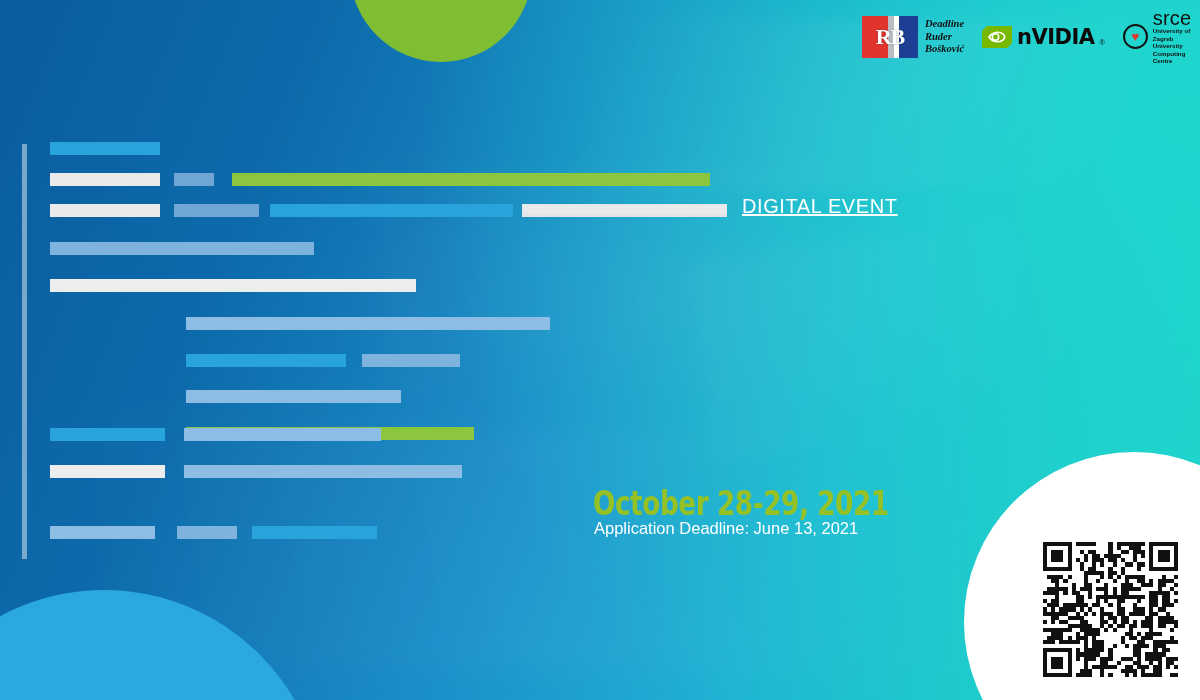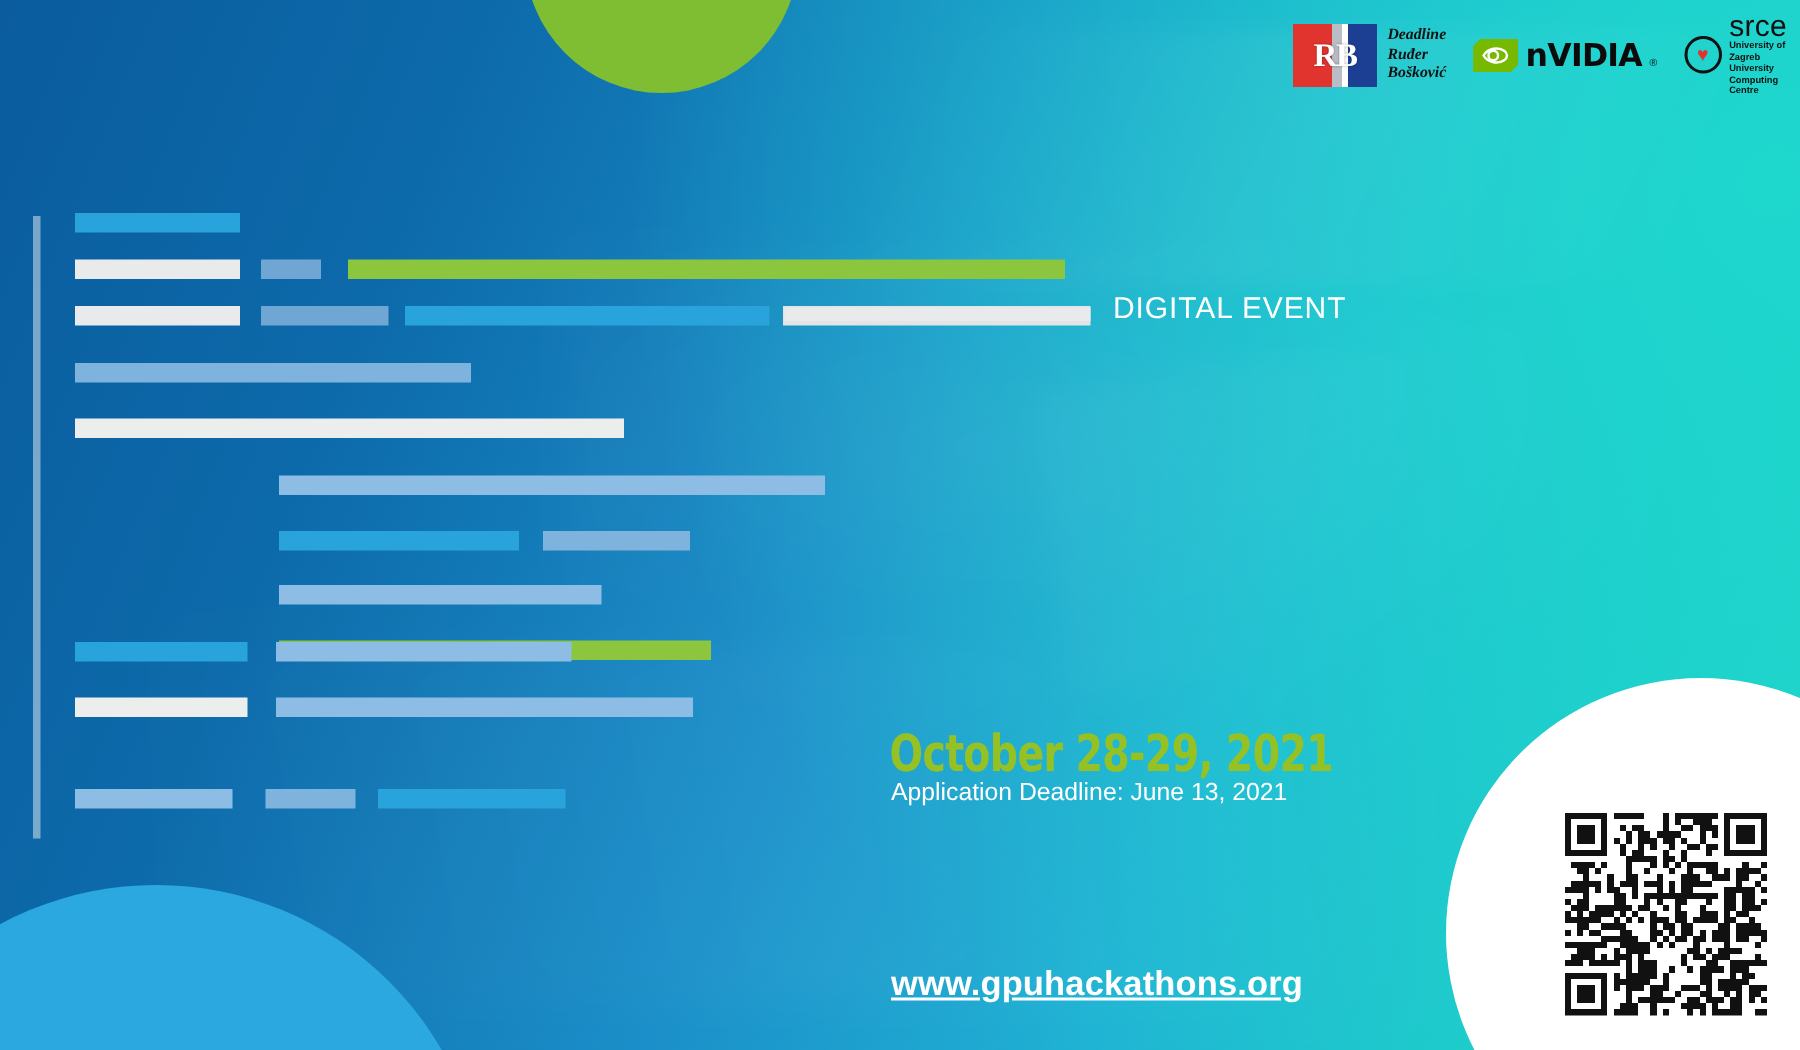--- a/index.html
+++ b/index.html
@@ -95,21 +95,21 @@
   .srce-mark .heart {
     position:absolute; left:50%; top:50%; transform:translate(-50%,-54%);
     color:#e2342f; font-size:13px; line-height:1;
   }
   .srce-word { font-family:"Liberation Sans", sans-serif; font-weight:normal; font-size:20px; color:#111; line-height:18px; letter-spacing:.2px;}
   .srce-sub { font-size:6.2px; line-height:7.6px; color:#111; font-weight:bold; }
 
   
   .kicker {
     position:absolute; left:742px; top:195px;
-    font-size:20px; letter-spacing:.6px; color:#ffffff; font-weight:400;
+    font-size:20px; letter-spacing:.6px; color:#ffffff; font-weight:400;text-decoration:underline;
   }
   .kicker-rule {
     position:absolute; left:523px; top:205px; width:204px; height:9px; background:#e9eaeb;
   }
   .headline {
     position:absolute; left:594px; top:265px; width:580px;
     font-size:52px; line-height:58px; font-weight:400; color:#fff;
     letter-spacing:-.4px;
   }
   .dates {
@@ -208,21 +208,20 @@
         <div class="srce-sub">University Computing Centre</div>
       </div>
     </div>
 
   </div>
 
   <div class="kicker-rule"></div>
   <div class="kicker">DIGITAL EVENT</div>
   <div class="dates">October 28-29, 2021</div>
   <div class="deadline">Application Deadline: June 13, 2021</div>
-  <a class="url" href="#">www.gpuhackathons.org</a>
 
   <div class="qr">
     <svg id="qrsvg" width="135" height="135" viewBox="0 0 33 33" shape-rendering="crispEdges" aria-hidden="true">
         <path d="M0 0h1v1h-1zM1 0h1v1h-1zM2 0h1v1h-1zM3 0h1v1h-1zM4 0h1v1h-1zM5 0h1v1h-1zM6 0h1v1h-1zM8 0h1v1h-1zM9 0h1v1h-1zM10 0h1v1h-1zM11 0h1v1h-1zM12 0h1v1h-1zM16 0h1v1h-1zM18 0h1v1h-1zM19 0h1v1h-1zM20 0h1v1h-1zM21 0h1v1h-1zM22 0h1v1h-1zM23 0h1v1h-1zM24 0h1v1h-1zM26 0h1v1h-1zM27 0h1v1h-1zM28 0h1v1h-1zM29 0h1v1h-1zM30 0h1v1h-1zM31 0h1v1h-1zM32 0h1v1h-1zM0 1h1v1h-1zM6 1h1v1h-1zM16 1h1v1h-1zM18 1h1v1h-1zM21 1h1v1h-1zM22 1h1v1h-1zM23 1h1v1h-1zM26 1h1v1h-1zM32 1h1v1h-1zM0 2h1v1h-1zM2 2h1v1h-1zM3 2h1v1h-1zM4 2h1v1h-1zM6 2h1v1h-1zM9 2h1v1h-1zM11 2h1v1h-1zM12 2h1v1h-1zM16 2h1v1h-1zM19 2h1v1h-1zM20 2h1v1h-1zM22 2h1v1h-1zM23 2h1v1h-1zM24 2h1v1h-1zM26 2h1v1h-1zM28 2h1v1h-1zM29 2h1v1h-1zM30 2h1v1h-1zM32 2h1v1h-1zM0 3h1v1h-1zM2 3h1v1h-1zM3 3h1v1h-1zM4 3h1v1h-1zM6 3h1v1h-1zM10 3h1v1h-1zM12 3h1v1h-1zM13 3h1v1h-1zM15 3h1v1h-1zM16 3h1v1h-1zM17 3h1v1h-1zM18 3h1v1h-1zM22 3h1v1h-1zM24 3h1v1h-1zM26 3h1v1h-1zM28 3h1v1h-1zM29 3h1v1h-1zM30 3h1v1h-1zM32 3h1v1h-1zM0 4h1v1h-1zM2 4h1v1h-1zM3 4h1v1h-1zM4 4h1v1h-1zM6 4h1v1h-1zM8 4h1v1h-1zM10 4h1v1h-1zM12 4h1v1h-1zM13 4h1v1h-1zM14 4h1v1h-1zM16 4h1v1h-1zM17 4h1v1h-1zM19 4h1v1h-1zM22 4h1v1h-1zM26 4h1v1h-1zM28 4h1v1h-1zM29 4h1v1h-1zM30 4h1v1h-1zM32 4h1v1h-1zM0 5h1v1h-1zM6 5h1v1h-1zM9 5h1v1h-1zM12 5h1v1h-1zM14 5h1v1h-1zM17 5h1v1h-1zM20 5h1v1h-1zM21 5h1v1h-1zM23 5h1v1h-1zM24 5h1v1h-1zM26 5h1v1h-1zM32 5h1v1h-1zM0 6h1v1h-1zM1 6h1v1h-1zM2 6h1v1h-1zM3 6h1v1h-1zM4 6h1v1h-1zM5 6h1v1h-1zM6 6h1v1h-1zM9 6h1v1h-1zM11 6h1v1h-1zM12 6h1v1h-1zM16 6h1v1h-1zM19 6h1v1h-1zM23 6h1v1h-1zM26 6h1v1h-1zM27 6h1v1h-1zM28 6h1v1h-1zM29 6h1v1h-1zM30 6h1v1h-1zM31 6h1v1h-1zM32 6h1v1h-1zM10 7h1v1h-1zM11 7h1v1h-1zM12 7h1v1h-1zM13 7h1v1h-1zM14 7h1v1h-1zM16 7h1v1h-1zM17 7h1v1h-1zM19 7h1v1h-1zM1 8h1v1h-1zM2 8h1v1h-1zM3 8h1v1h-1zM4 8h1v1h-1zM6 8h1v1h-1zM10 8h1v1h-1zM14 8h1v1h-1zM16 8h1v1h-1zM18 8h1v1h-1zM20 8h1v1h-1zM21 8h1v1h-1zM22 8h1v1h-1zM23 8h1v1h-1zM24 8h1v1h-1zM29 8h1v1h-1zM32 8h1v1h-1zM2 9h1v1h-1zM3 9h1v1h-1zM5 9h1v1h-1zM10 9h1v1h-1zM13 9h1v1h-1zM17 9h1v1h-1zM20 9h1v1h-1zM23 9h1v1h-1zM24 9h1v1h-1zM26 9h1v1h-1zM28 9h1v1h-1zM29 9h1v1h-1zM30 9h1v1h-1zM31 9h1v1h-1zM3 10h1v1h-1zM7 10h1v1h-1zM10 10h1v1h-1zM11 10h1v1h-1zM15 10h1v1h-1zM19 10h1v1h-1zM20 10h1v1h-1zM21 10h1v1h-1zM24 10h1v1h-1zM25 10h1v1h-1zM26 10h1v1h-1zM28 10h1v1h-1zM29 10h1v1h-1zM32 10h1v1h-1zM1 11h1v1h-1zM2 11h1v1h-1zM3 11h1v1h-1zM4 11h1v1h-1zM5 11h1v1h-1zM7 11h1v1h-1zM9 11h1v1h-1zM10 11h1v1h-1zM11 11h1v1h-1zM13 11h1v1h-1zM14 11h1v1h-1zM15 11h1v1h-1zM17 11h1v1h-1zM19 11h1v1h-1zM20 11h1v1h-1zM21 11h1v1h-1zM22 11h1v1h-1zM23 11h1v1h-1zM28 11h1v1h-1zM31 11h1v1h-1zM0 12h1v1h-1zM1 12h1v1h-1zM2 12h1v1h-1zM3 12h1v1h-1zM5 12h1v1h-1zM7 12h1v1h-1zM8 12h1v1h-1zM11 12h1v1h-1zM15 12h1v1h-1zM17 12h1v1h-1zM19 12h1v1h-1zM20 12h1v1h-1zM26 12h1v1h-1zM27 12h1v1h-1zM28 12h1v1h-1zM29 12h1v1h-1zM30 12h1v1h-1zM32 12h1v1h-1zM3 13h1v1h-1zM8 13h1v1h-1zM9 13h1v1h-1zM11 13h1v1h-1zM13 13h1v1h-1zM14 13h1v1h-1zM15 13h1v1h-1zM16 13h1v1h-1zM17 13h1v1h-1zM18 13h1v1h-1zM19 13h1v1h-1zM20 13h1v1h-1zM21 13h1v1h-1zM22 13h1v1h-1zM23 13h1v1h-1zM24 13h1v1h-1zM26 13h1v1h-1zM27 13h1v1h-1zM29 13h1v1h-1zM30 13h1v1h-1zM0 14h1v1h-1zM2 14h1v1h-1zM3 14h1v1h-1zM8 14h1v1h-1zM9 14h1v1h-1zM13 14h1v1h-1zM15 14h1v1h-1zM18 14h1v1h-1zM19 14h1v1h-1zM23 14h1v1h-1zM26 14h1v1h-1zM27 14h1v1h-1zM29 14h1v1h-1zM30 14h1v1h-1zM32 14h1v1h-1zM1 15h1v1h-1zM2 15h1v1h-1zM3 15h1v1h-1zM5 15h1v1h-1zM6 15h1v1h-1zM7 15h1v1h-1zM8 15h1v1h-1zM9 15h1v1h-1zM10 15h1v1h-1zM12 15h1v1h-1zM13 15h1v1h-1zM16 15h1v1h-1zM18 15h1v1h-1zM22 15h1v1h-1zM26 15h1v1h-1zM27 15h1v1h-1zM29 15h1v1h-1zM30 15h1v1h-1zM31 15h1v1h-1zM0 16h1v1h-1zM2 16h1v1h-1zM4 16h1v1h-1zM5 16h1v1h-1zM6 16h1v1h-1zM7 16h1v1h-1zM9 16h1v1h-1zM11 16h1v1h-1zM14 16h1v1h-1zM18 16h1v1h-1zM19 16h1v1h-1zM22 16h1v1h-1zM23 16h1v1h-1zM24 16h1v1h-1zM26 16h1v1h-1zM28 16h1v1h-1zM29 16h1v1h-1zM0 17h1v1h-1zM1 17h1v1h-1zM2 17h1v1h-1zM3 17h1v1h-1zM4 17h1v1h-1zM5 17h1v1h-1zM8 17h1v1h-1zM10 17h1v1h-1zM12 17h1v1h-1zM14 17h1v1h-1zM15 17h1v1h-1zM16 17h1v1h-1zM18 17h1v1h-1zM19 17h1v1h-1zM21 17h1v1h-1zM22 17h1v1h-1zM23 17h1v1h-1zM24 17h1v1h-1zM26 17h1v1h-1zM27 17h1v1h-1zM30 17h1v1h-1zM2 18h1v1h-1zM3 18h1v1h-1zM6 18h1v1h-1zM7 18h1v1h-1zM8 18h1v1h-1zM9 18h1v1h-1zM14 18h1v1h-1zM16 18h1v1h-1zM17 18h1v1h-1zM19 18h1v1h-1zM20 18h1v1h-1zM25 18h1v1h-1zM26 18h1v1h-1zM28 18h1v1h-1zM29 18h1v1h-1zM30 18h1v1h-1zM31 18h1v1h-1zM0 19h1v1h-1zM2 19h1v1h-1zM4 19h1v1h-1zM5 19h1v1h-1zM9 19h1v1h-1zM10 19h1v1h-1zM14 19h1v1h-1zM15 19h1v1h-1zM17 19h1v1h-1zM19 19h1v1h-1zM20 19h1v1h-1zM22 19h1v1h-1zM24 19h1v1h-1zM25 19h1v1h-1zM26 19h1v1h-1zM28 19h1v1h-1zM29 19h1v1h-1zM30 19h1v1h-1zM31 19h1v1h-1zM32 19h1v1h-1zM6 20h1v1h-1zM7 20h1v1h-1zM8 20h1v1h-1zM9 20h1v1h-1zM10 20h1v1h-1zM11 20h1v1h-1zM14 20h1v1h-1zM16 20h1v1h-1zM18 20h1v1h-1zM19 20h1v1h-1zM21 20h1v1h-1zM22 20h1v1h-1zM24 20h1v1h-1zM25 20h1v1h-1zM26 20h1v1h-1zM28 20h1v1h-1zM29 20h1v1h-1zM32 20h1v1h-1zM0 21h1v1h-1zM1 21h1v1h-1zM2 21h1v1h-1zM3 21h1v1h-1zM4 21h1v1h-1zM5 21h1v1h-1zM6 21h1v1h-1zM9 21h1v1h-1zM10 21h1v1h-1zM11 21h1v1h-1zM12 21h1v1h-1zM13 21h1v1h-1zM15 21h1v1h-1zM17 21h1v1h-1zM21 21h1v1h-1zM26 21h1v1h-1zM31 21h1v1h-1zM2 22h1v1h-1zM3 22h1v1h-1zM4 22h1v1h-1zM8 22h1v1h-1zM10 22h1v1h-1zM11 22h1v1h-1zM12 22h1v1h-1zM13 22h1v1h-1zM20 22h1v1h-1zM21 22h1v1h-1zM23 22h1v1h-1zM25 22h1v1h-1zM26 22h1v1h-1zM27 22h1v1h-1zM28 22h1v1h-1zM1 23h1v1h-1zM2 23h1v1h-1zM3 23h1v1h-1zM4 23h1v1h-1zM6 23h1v1h-1zM8 23h1v1h-1zM9 23h1v1h-1zM10 23h1v1h-1zM12 23h1v1h-1zM19 23h1v1h-1zM21 23h1v1h-1zM22 23h1v1h-1zM24 23h1v1h-1zM25 23h1v1h-1zM26 23h1v1h-1zM31 23h1v1h-1zM0 24h1v1h-1zM1 24h1v1h-1zM2 24h1v1h-1zM4 24h1v1h-1zM5 24h1v1h-1zM6 24h1v1h-1zM7 24h1v1h-1zM8 24h1v1h-1zM10 24h1v1h-1zM12 24h1v1h-1zM13 24h1v1h-1zM14 24h1v1h-1zM19 24h1v1h-1zM23 24h1v1h-1zM24 24h1v1h-1zM27 24h1v1h-1zM28 24h1v1h-1zM29 24h1v1h-1zM30 24h1v1h-1zM31 24h1v1h-1zM32 24h1v1h-1zM10 25h1v1h-1zM12 25h1v1h-1zM13 25h1v1h-1zM14 25h1v1h-1zM17 25h1v1h-1zM20 25h1v1h-1zM22 25h1v1h-1zM23 25h1v1h-1zM24 25h1v1h-1zM25 25h1v1h-1zM27 25h1v1h-1zM28 25h1v1h-1zM29 25h1v1h-1zM0 26h1v1h-1zM1 26h1v1h-1zM2 26h1v1h-1zM3 26h1v1h-1zM4 26h1v1h-1zM5 26h1v1h-1zM6 26h1v1h-1zM8 26h1v1h-1zM10 26h1v1h-1zM11 26h1v1h-1zM12 26h1v1h-1zM13 26h1v1h-1zM14 26h1v1h-1zM16 26h1v1h-1zM22 26h1v1h-1zM23 26h1v1h-1zM27 26h1v1h-1zM29 26h1v1h-1zM30 26h1v1h-1zM0 27h1v1h-1zM6 27h1v1h-1zM8 27h1v1h-1zM9 27h1v1h-1zM10 27h1v1h-1zM11 27h1v1h-1zM12 27h1v1h-1zM13 27h1v1h-1zM16 27h1v1h-1zM22 27h1v1h-1zM23 27h1v1h-1zM25 27h1v1h-1zM26 27h1v1h-1zM27 27h1v1h-1zM28 27h1v1h-1zM29 27h1v1h-1zM0 28h1v1h-1zM2 28h1v1h-1zM3 28h1v1h-1zM4 28h1v1h-1zM6 28h1v1h-1zM8 28h1v1h-1zM10 28h1v1h-1zM11 28h1v1h-1zM12 28h1v1h-1zM14 28h1v1h-1zM15 28h1v1h-1zM16 28h1v1h-1zM19 28h1v1h-1zM20 28h1v1h-1zM21 28h1v1h-1zM23 28h1v1h-1zM25 28h1v1h-1zM26 28h1v1h-1zM27 28h1v1h-1zM28 28h1v1h-1zM30 28h1v1h-1zM31 28h1v1h-1zM32 28h1v1h-1zM0 29h1v1h-1zM2 29h1v1h-1zM3 29h1v1h-1zM4 29h1v1h-1zM6 29h1v1h-1zM10 29h1v1h-1zM14 29h1v1h-1zM15 29h1v1h-1zM18 29h1v1h-1zM22 29h1v1h-1zM23 29h1v1h-1zM26 29h1v1h-1zM28 29h1v1h-1zM30 29h1v1h-1zM31 29h1v1h-1zM0 30h1v1h-1zM2 30h1v1h-1zM3 30h1v1h-1zM4 30h1v1h-1zM6 30h1v1h-1zM10 30h1v1h-1zM12 30h1v1h-1zM13 30h1v1h-1zM14 30h1v1h-1zM15 30h1v1h-1zM16 30h1v1h-1zM17 30h1v1h-1zM20 30h1v1h-1zM21 30h1v1h-1zM23 30h1v1h-1zM24 30h1v1h-1zM25 30h1v1h-1zM27 30h1v1h-1zM28 30h1v1h-1zM30 30h1v1h-1zM32 30h1v1h-1zM0 31h1v1h-1zM6 31h1v1h-1zM9 31h1v1h-1zM10 31h1v1h-1zM11 31h1v1h-1zM14 31h1v1h-1zM19 31h1v1h-1zM20 31h1v1h-1zM21 31h1v1h-1zM22 31h1v1h-1zM24 31h1v1h-1zM27 31h1v1h-1zM28 31h1v1h-1zM0 32h1v1h-1zM1 32h1v1h-1zM2 32h1v1h-1zM3 32h1v1h-1zM4 32h1v1h-1zM5 32h1v1h-1zM6 32h1v1h-1zM8 32h1v1h-1zM9 32h1v1h-1zM10 32h1v1h-1zM11 32h1v1h-1zM14 32h1v1h-1zM16 32h1v1h-1zM20 32h1v1h-1zM22 32h1v1h-1zM24 32h1v1h-1zM25 32h1v1h-1zM26 32h1v1h-1zM27 32h1v1h-1zM28 32h1v1h-1zM31 32h1v1h-1zM32 32h1v1h-1z" fill="#111111"></path>
       </svg>
   </div>
 
 </div>
 
 </body></html>

